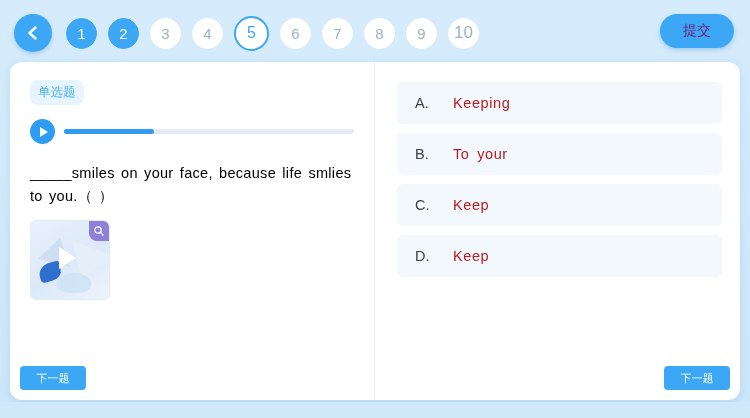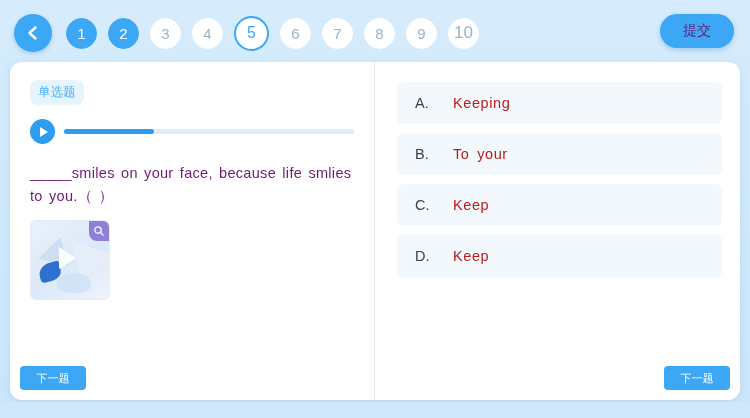--- a/index.html
+++ b/index.html
@@ -141,21 +141,21 @@
   .track .filled {
     position: absolute;
     left: 0; top: 0; bottom: 0;
     width: 31%;
     background: #2e9cf0;
     border-radius: 3px;
   }
 
   .question-text {
     font-size: 14.5px;
-    color: #701a75;
+    color: #000000;
     line-height: 1.62;
     letter-spacing: .3px;
     margin-bottom: 11px;
     word-spacing: 2px;
   }
 
   
   .thumb {
     position: relative;
     width: 80px; height: 80px;

